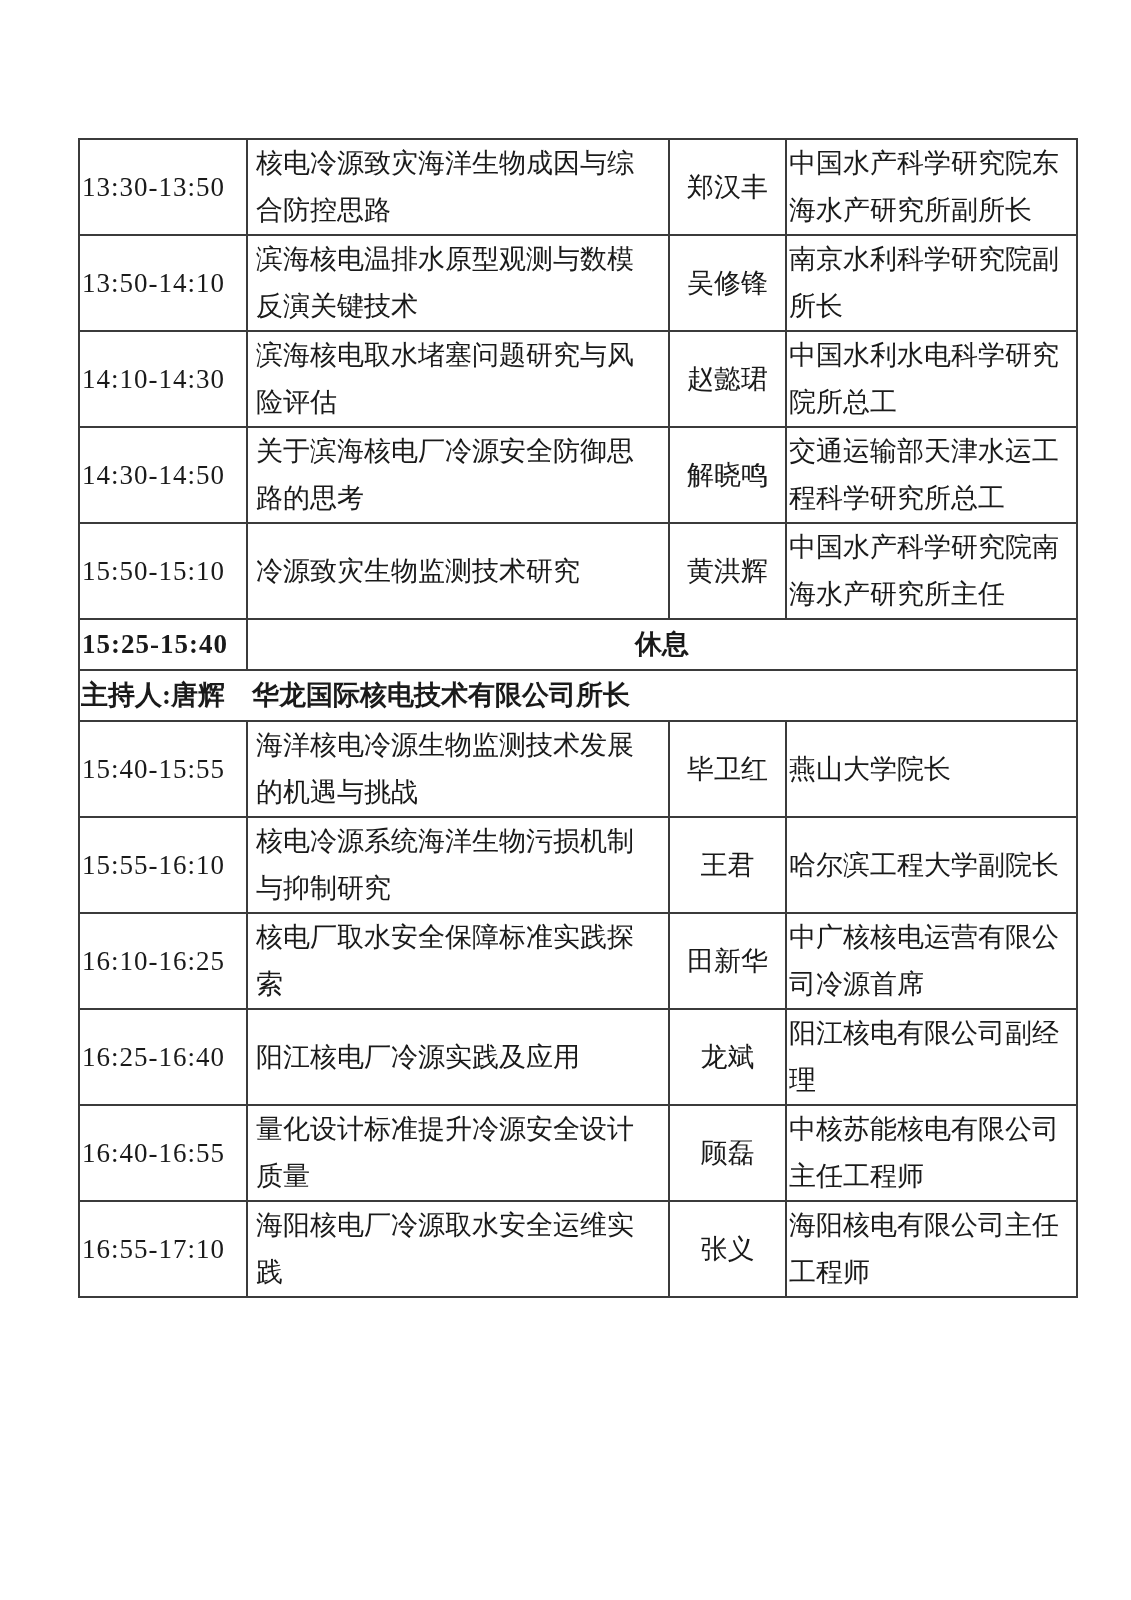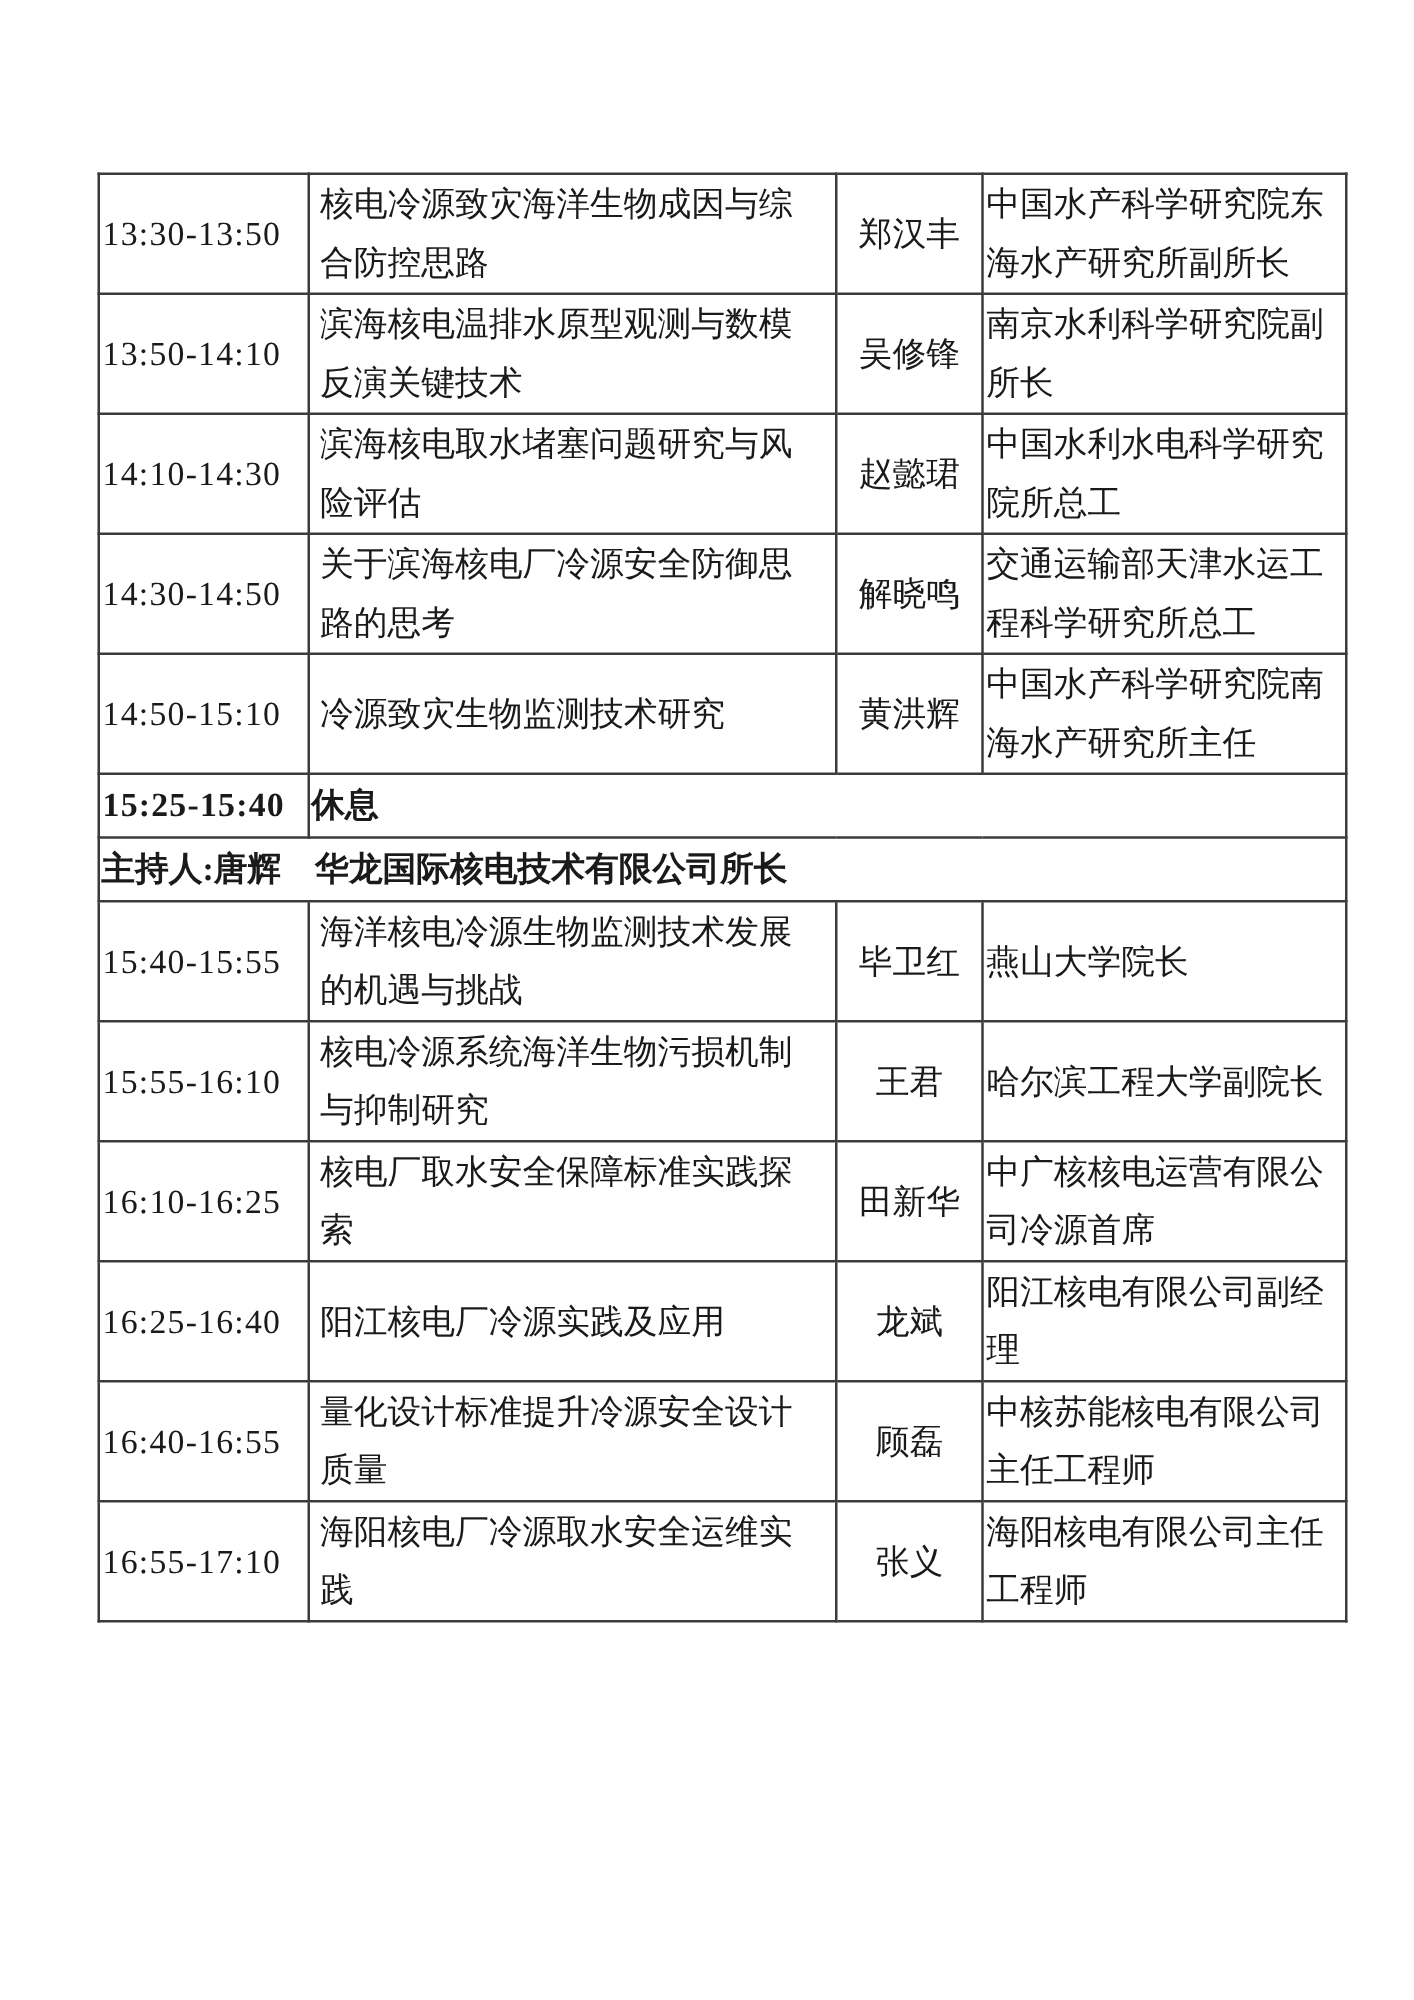--- a/index.html
+++ b/index.html
@@ -57,20 +57,21 @@
     text-align: center;
     padding: 0 2px;
     margin-top: 41px;
   }
   td.aff {
     text-align: left;
     padding: 0 6px 0 2px;
     white-space: pre-line;
   }
   td.break-label {
+    text-align: center;
     font-weight: bold;
   }
   td.bold { font-weight: bold; }
   td.moderator {
     font-weight: bold;
     white-space: nowrap;
   }
 </style>
 </head>
 <body>
@@ -110,21 +111,21 @@
       </tr>
       <tr class="h96">
         <td class="time">14:30-14:50</td>
         <td class="title">关于滨海核电厂冷源安全防御思
 路的思考</td>
         <td class="speaker">解晓鸣</td>
         <td class="aff">交通运输部天津水运工
 程科学研究所总工</td>
       </tr>
       <tr class="h96">
-        <td class="time">14:50-15:10</td>
+        <td class="time">15:50-15:10</td>
         <td class="title">冷源致灾生物监测技术研究</td>
         <td class="speaker">黄洪辉</td>
         <td class="aff">中国水产科学研究院南
 海水产研究所主任</td>
       </tr>
       <tr class="h52">
         <td class="time bold">15:25-15:40</td>
         <td class="break-label" colspan="3">休息</td>
       </tr>
       <tr class="h47">

